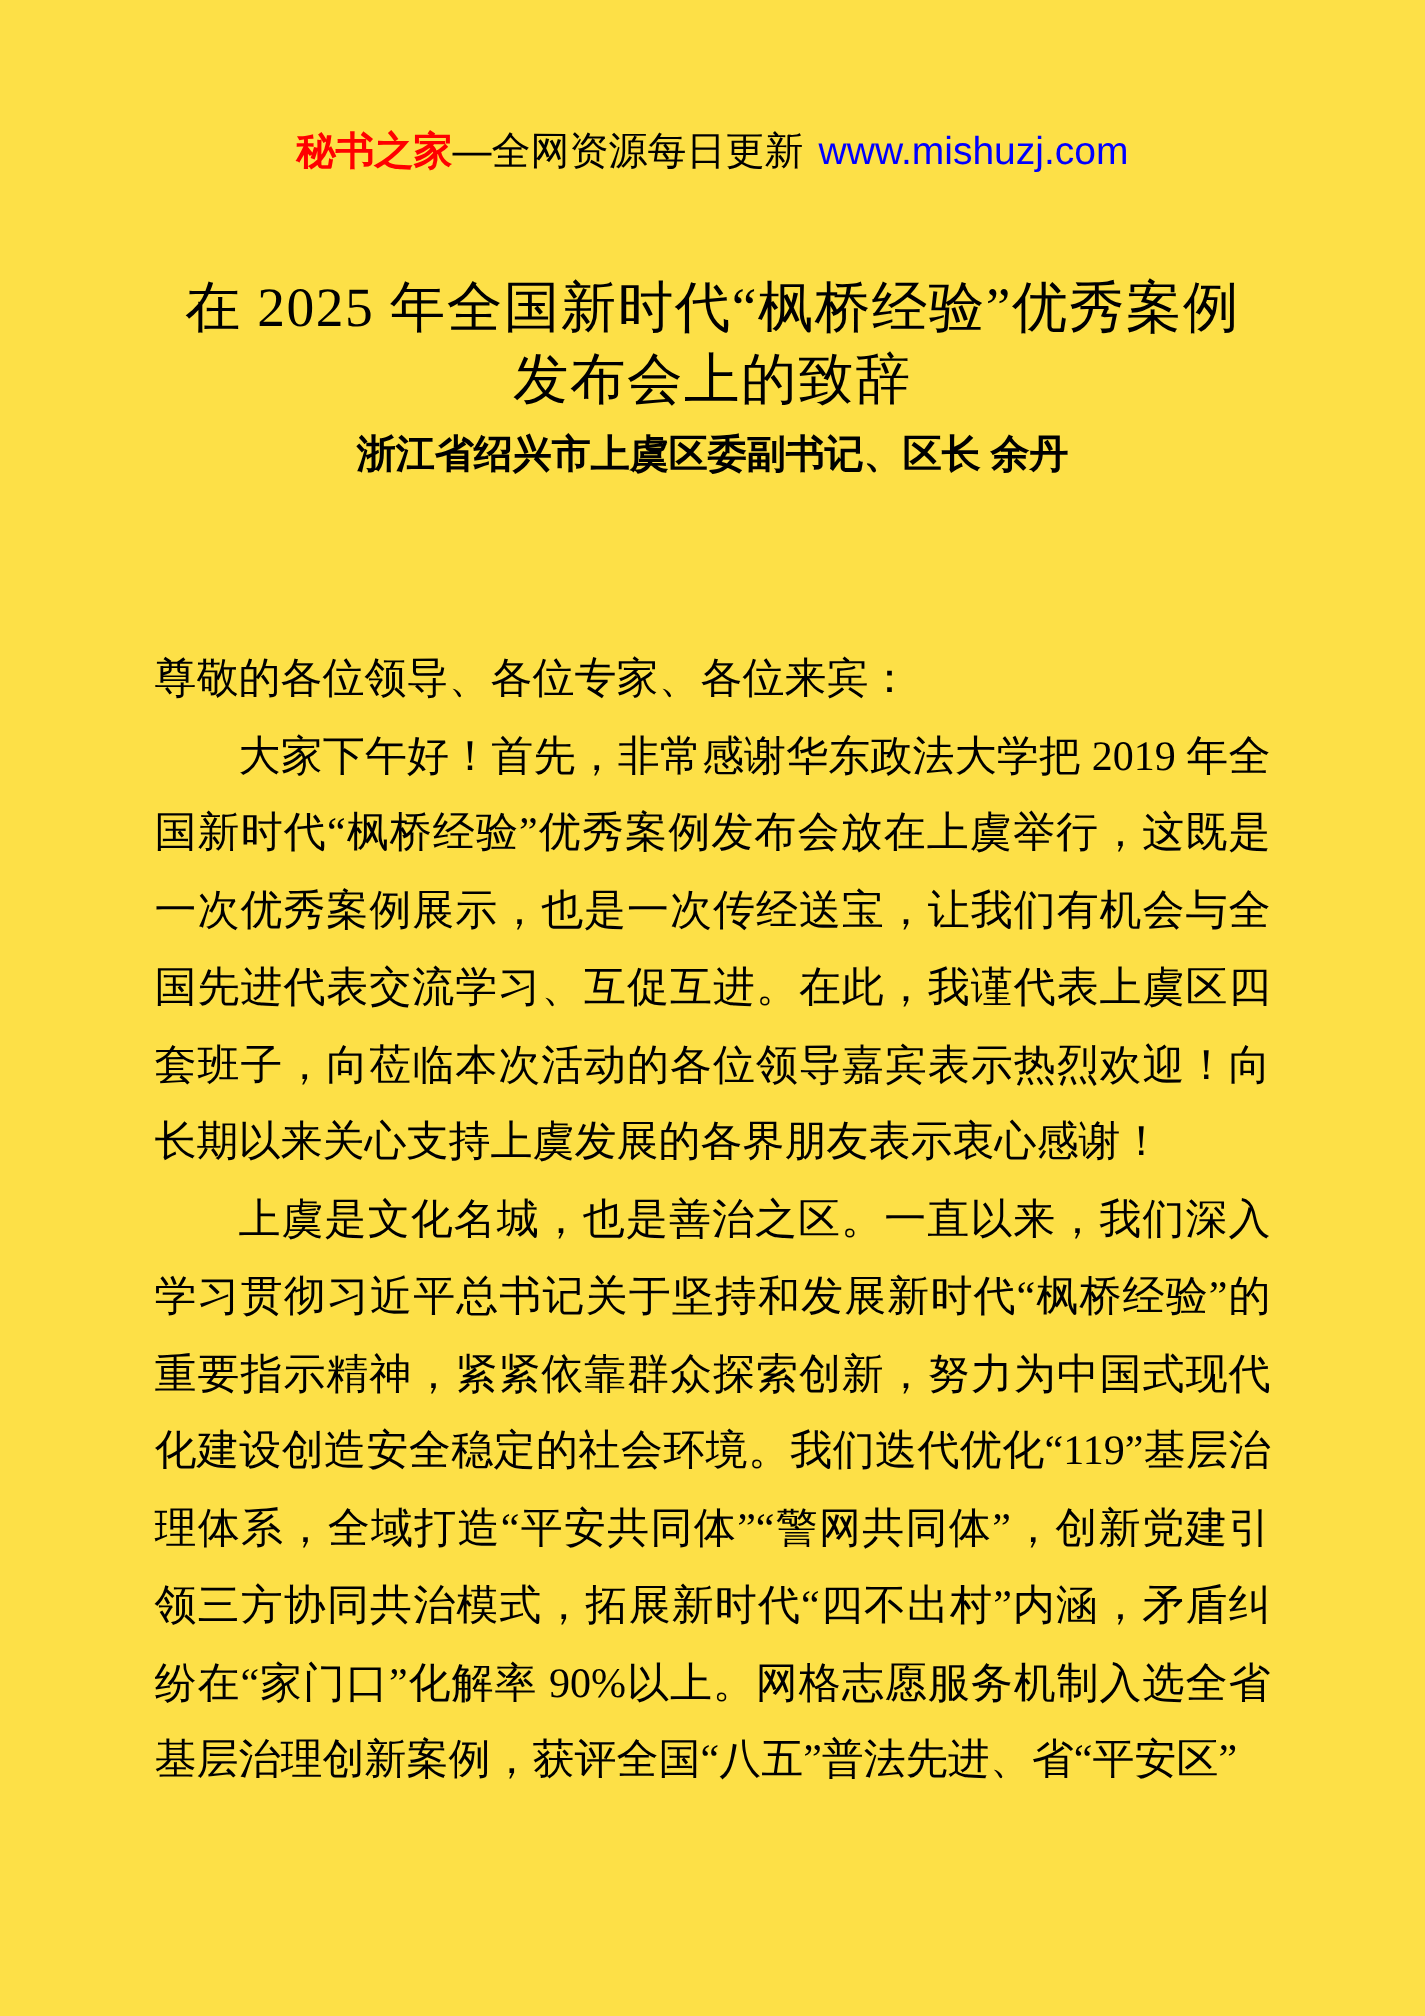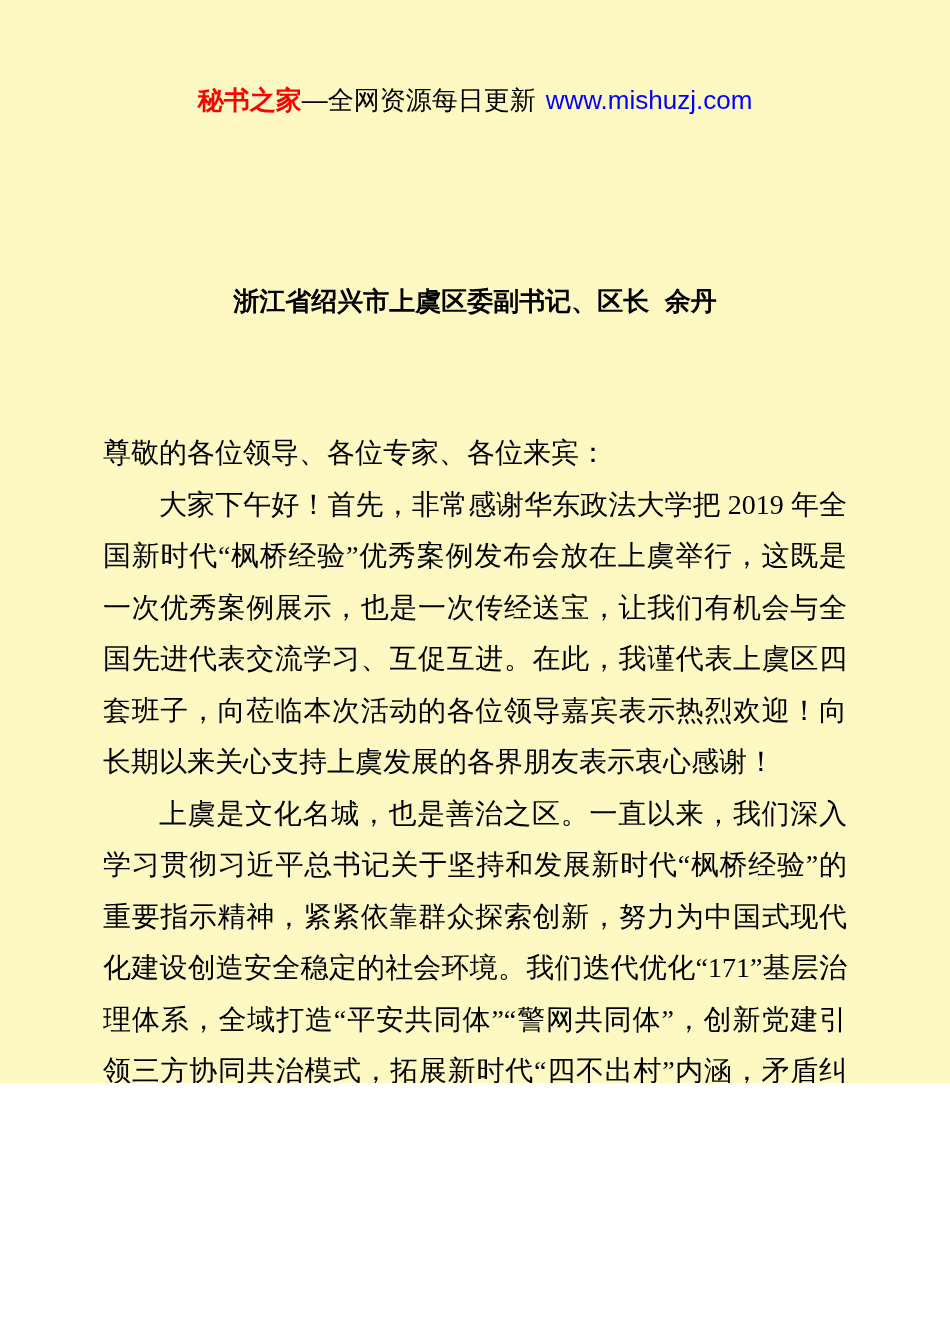--- a/index.html
+++ b/index.html
@@ -1,21 +1,21 @@
 <!DOCTYPE html>
 <html><head>
 <meta charset="utf-8">
 <style>
   * { box-sizing: border-box; }
   html, body { margin: 0; padding: 0; background: #ffffff; }
   .page {
     position: relative;
     width: 950px;
-    height: 1083px;
-    background: #fef9c3;
+    height: 1344px;
+    background: #fde047;
     overflow: hidden;
     color: #000000;
     font-family: "Liberation Serif", "DejaVu Serif", serif;
   }
   .site-header {
     position: absolute;
     top: 84px;
     left: 0;
     width: 100%;
     text-align: center;
@@ -55,21 +55,21 @@
   .doc-title .tline { display: block; }
   .byline {
     position: absolute;
     top: 287px;
     left: 0;
     width: 100%;
     text-align: center;
     font-size: 26px;
     line-height: 32px;
     font-weight: bold;
-    font-family: Liberation Mono, monospace;
+    font-family: Liberation Serif, serif;
   }
   .date-line {
     position: absolute;
     top: 339px;
     left: 0;
     width: 100%;
     text-align: center;
     font-size: 26px;
     line-height: 32px;
     font-weight: bold;
@@ -95,23 +95,27 @@
 </style>
 </head>
 <body>
 
 <div class="page">
 
   <div class="site-header">
     <span class="brand">秘书之家</span><span class="sep">—</span><span class="tagline">全网资源每日更新</span><span class="url">www.mishuzj.com</span>
   </div>
 
+  <h1 class="doc-title">
+    <span class="tline">在 2025 年全国新时代“枫桥经验”优秀案例</span>
+    <span class="tline">发布会上的致辞</span>
+  </h1>
 
   <div class="byline">浙江省绍兴市上虞区委副书记、区长 余丹</div>
 
 
   <div class="doc-body">
     <p class="para no-indent">尊敬的各位领导、各位专家、各位来宾：</p>
     <p class="para">大家下午好！首先，非常感谢华东政法大学把 2019 年全国新时代“枫桥经验”优秀案例发布会放在上虞举行，这既是一次优秀案例展示，也是一次传经送宝，让我们有机会与全国先进代表交流学习、互促互进。在此，我谨代表上虞区四套班子，向莅临本次活动的各位领导嘉宾表示热烈欢迎！向长期以来关心支持上虞发展的各界朋友表示衷心感谢！</p>
-    <p class="para">上虞是文化名城，也是善治之区。一直以来，我们深入学习贯彻习近平总书记关于坚持和发展新时代“枫桥经验”的重要指示精神，紧紧依靠群众探索创新，努力为中国式现代化建设创造安全稳定的社会环境。我们迭代优化“171”基层治理体系，全域打造“平安共同体”“警网共同体”，创新党建引领三方协同共治模式，拓展新时代“四不出村”内涵，矛盾纠纷在“家门口”化解率 90%以上。网格志愿服务机制入选全省基层治理创新案例，获评全国“八五”普法先进、省“平安区”</p>
+    <p class="para">上虞是文化名城，也是善治之区。一直以来，我们深入学习贯彻习近平总书记关于坚持和发展新时代“枫桥经验”的重要指示精神，紧紧依靠群众探索创新，努力为中国式现代化建设创造安全稳定的社会环境。我们迭代优化“119”基层治理体系，全域打造“平安共同体”“警网共同体”，创新党建引领三方协同共治模式，拓展新时代“四不出村”内涵，矛盾纠纷在“家门口”化解率 90%以上。网格志愿服务机制入选全省基层治理创新案例，获评全国“八五”普法先进、省“平安区”</p>
   </div>
 
 </div>
 
 </body></html>

